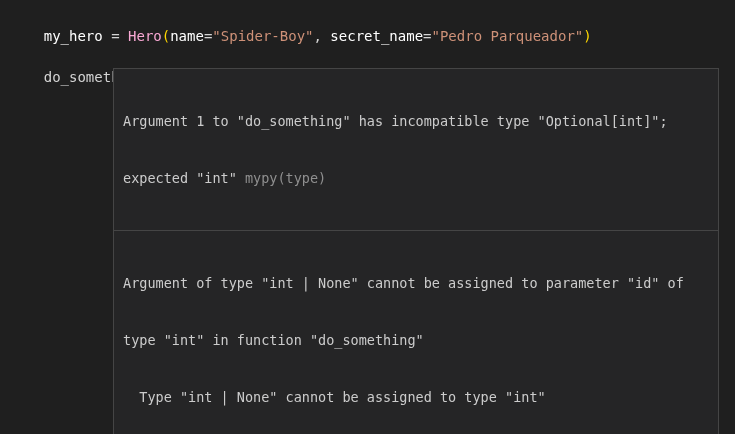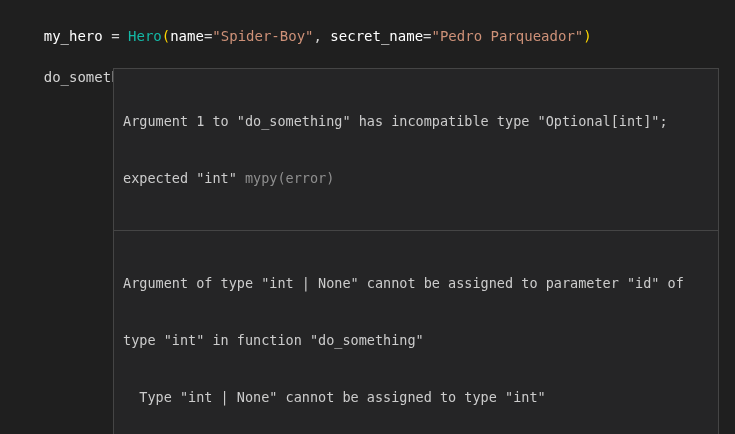--- a/index.html
+++ b/index.html
@@ -22,21 +22,21 @@
     height: 20px;
     line-height: 20px;
     font-size: 14px;
     white-space: pre;
     color: #d4d4d4;
   }
   .line-1 { top: 6px; }
   .line-3 { top: 47px; }
   .tok-plain   { color: #d4d4d4; }
   .tok-var     { color: #ffffff; }
-  .tok-class   { color: #14b8a6; }
+  .tok-class   { color: #f9a8d4; }
   .tok-string  { color: #ce9178; }
   .tok-bracket { color: #ffd700; }
   .hover-target {
     background: #234d63;
     color: #9cdcfe;
     text-decoration-line: underline;
     text-decoration-style: wavy;
     text-decoration-color: #f14c4c;
     text-decoration-thickness: 1px;
     text-underline-offset: 4px;
@@ -81,21 +81,21 @@
   </div>
 
   <div class="code-line line-3">
     <span class="tok-plain">do_something</span><span class="tok-bracket">(</span><span class="hover-target"><span class="tok-var">my_hero</span><span class="tok-plain">.</span><span class="tok-var">id</span></span><span class="tok-bracket squiggle-warn">)</span>
   </div>
 
   <div class="hover-widget">
 
     <div class="hover-section">
       <div class="hover-line">Argument 1 to "do_something" has incompatible type "Optional[int]";</div>
-      <div class="hover-line"><span>expected "int" </span><span class="dim">mypy(error)</span></div>
+      <div class="hover-line"><span>expected "int" </span><span class="dim">mypy(type)</span></div>
     </div>
 
     <div class="hover-section">
       <div class="hover-line">Argument of type "int | None" cannot be assigned to parameter "id" of</div>
       <div class="hover-line">type "int" in function "do_something"</div>
       <div class="hover-line">  Type "int | None" cannot be assigned to type "int"</div>
       
       
     </div>
 

